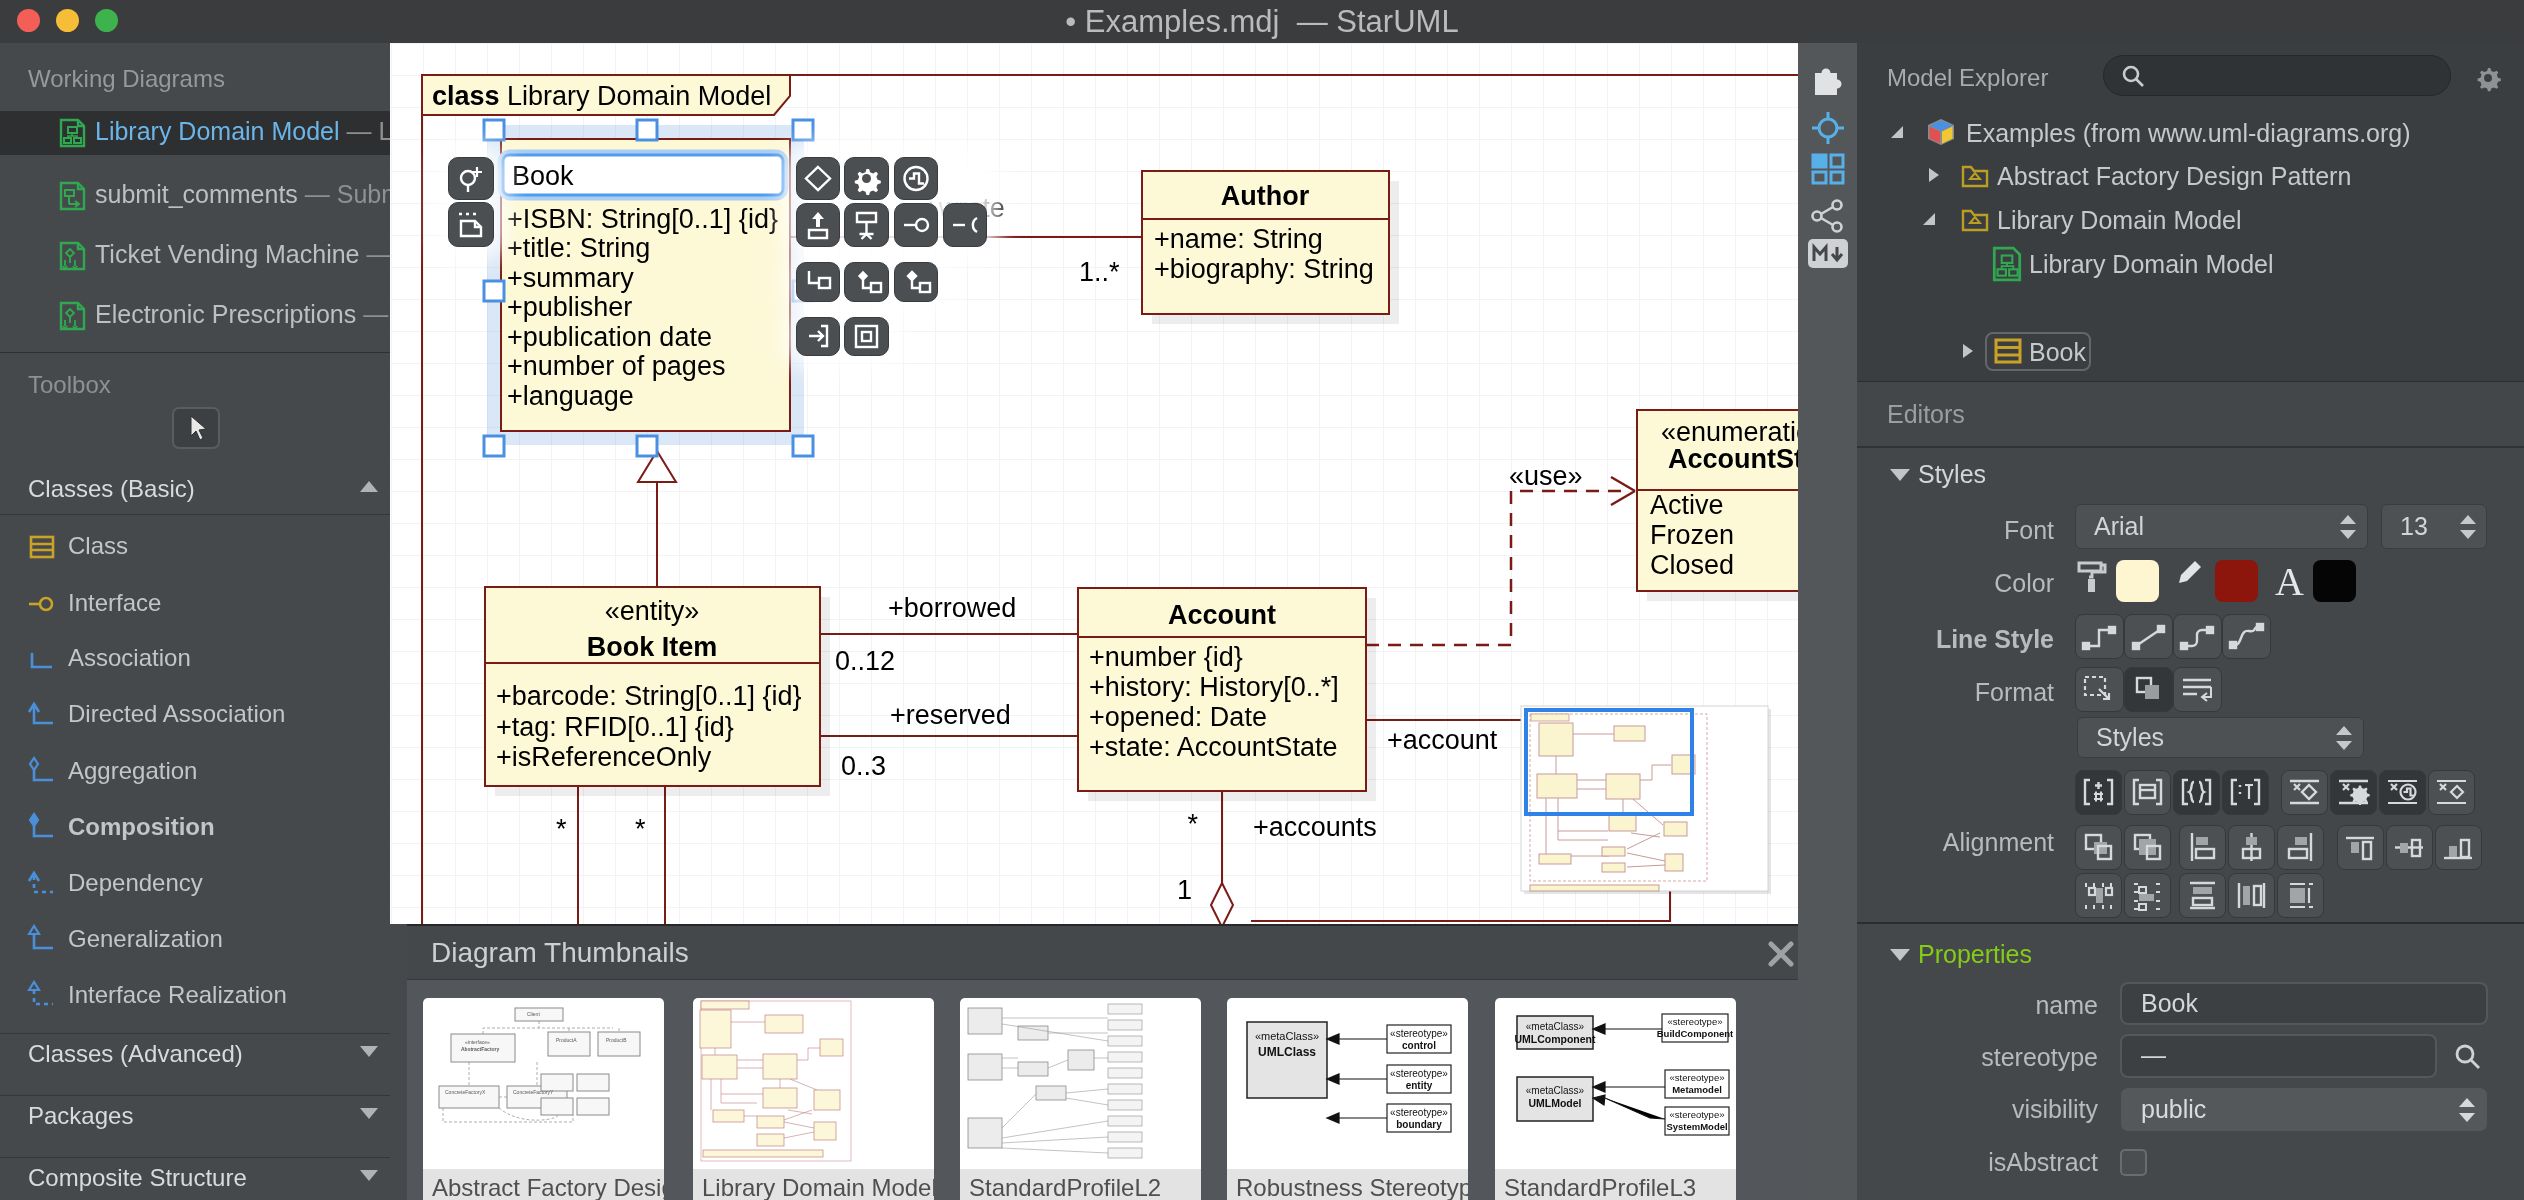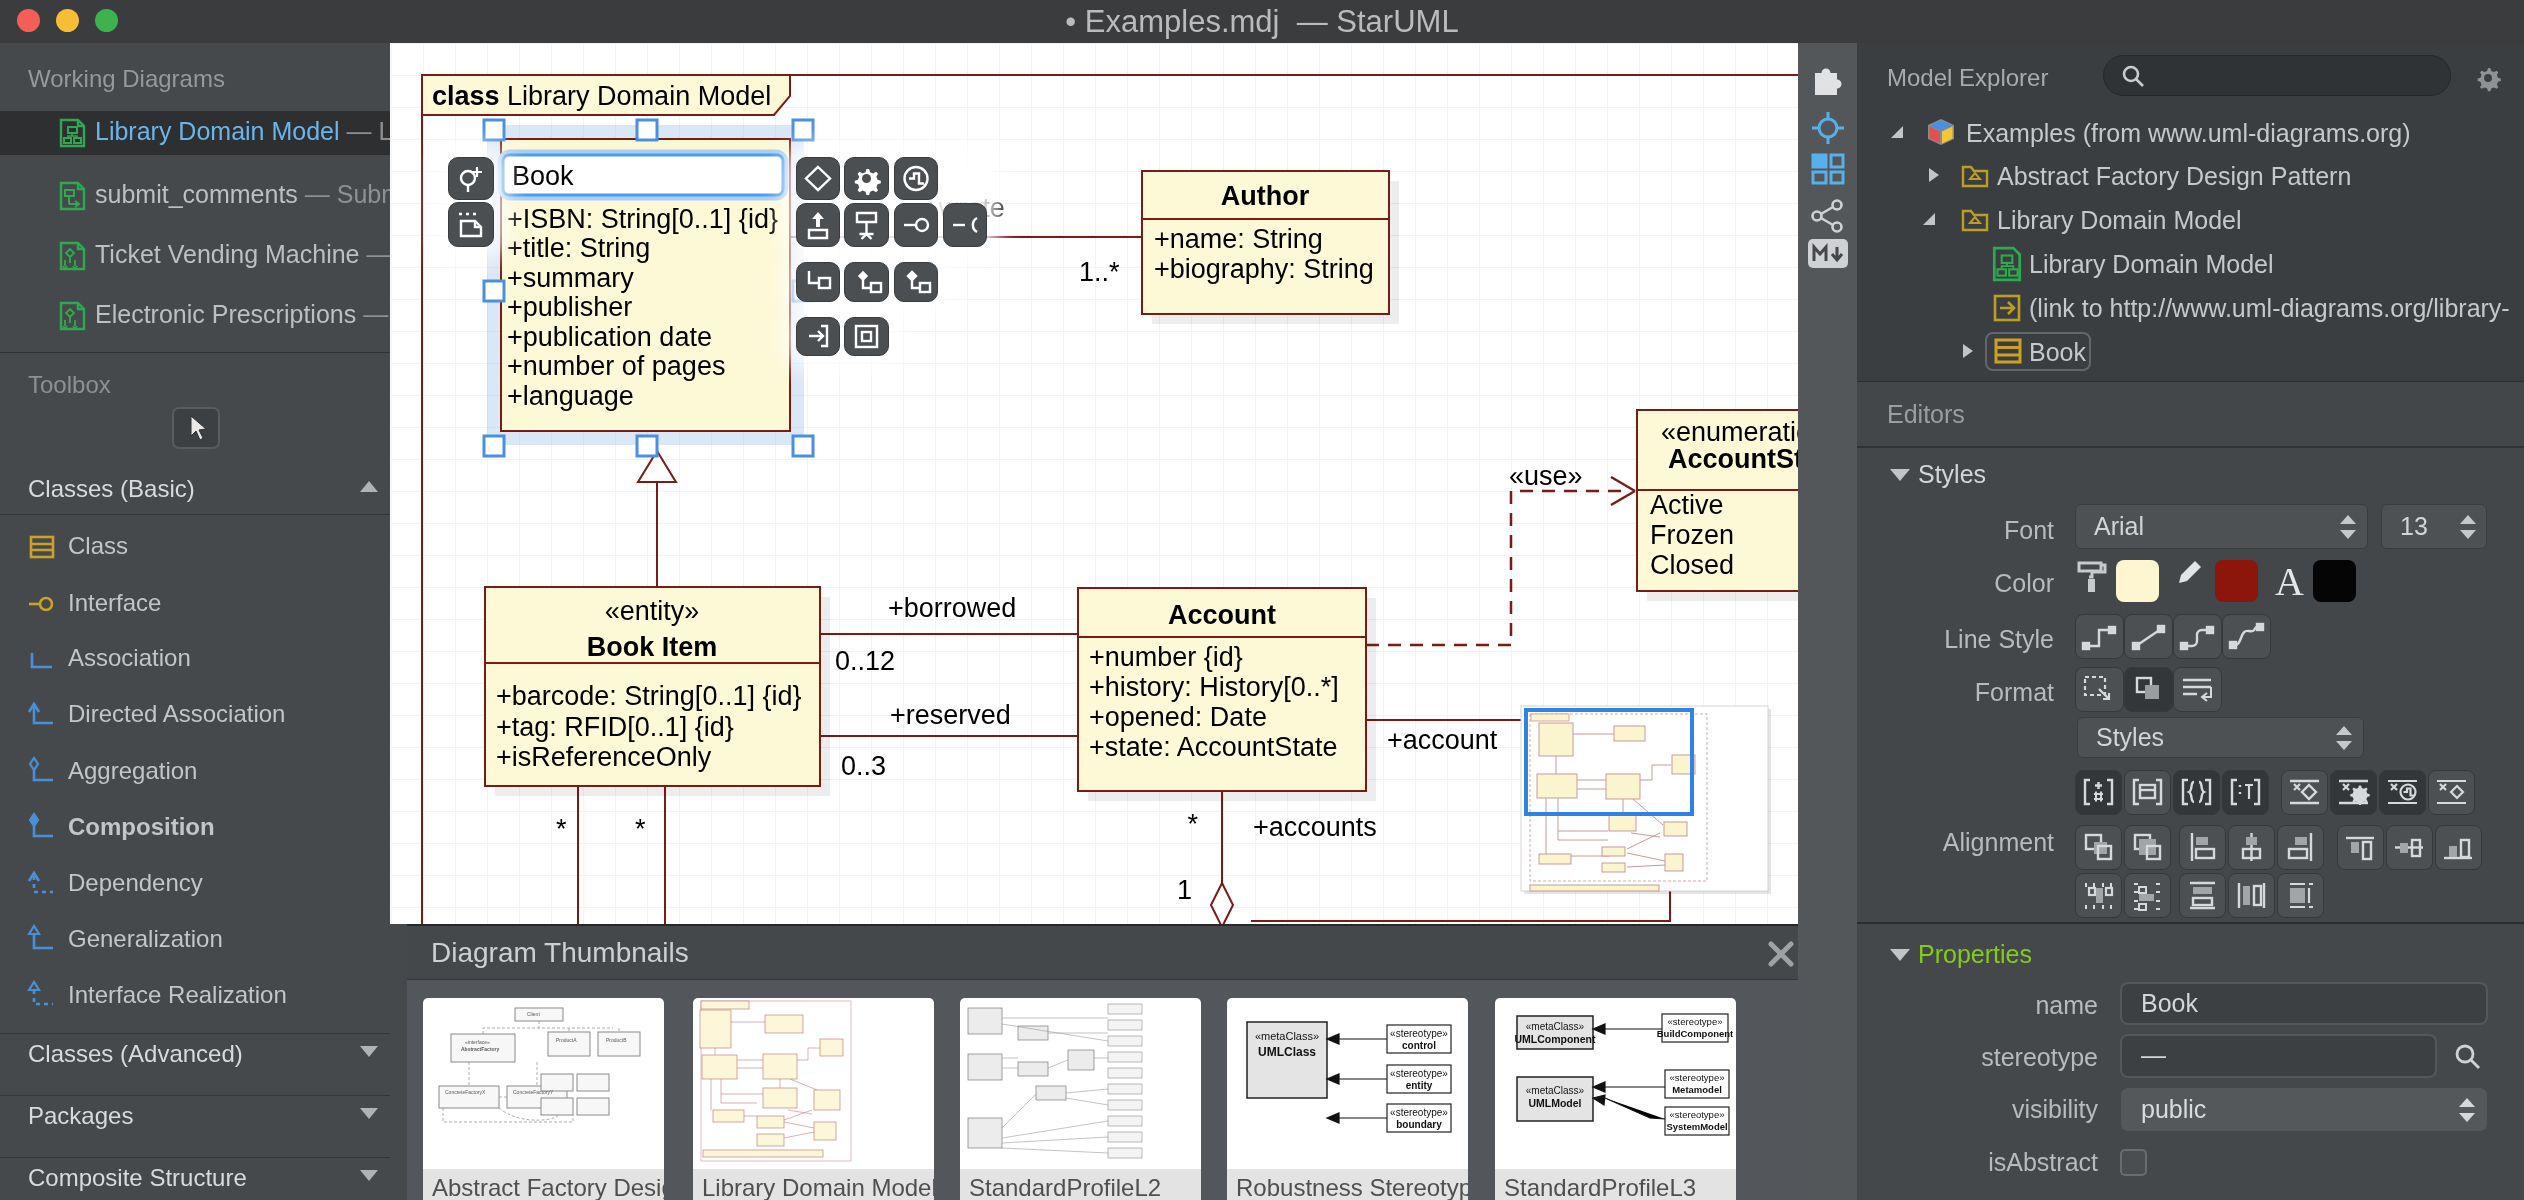--- a/index.html
+++ b/index.html
@@ -661,27 +661,20 @@
   <div class="treerow" style="top:199px;">
     <svg style="position:absolute; left:133px; top:4px;" width="34" height="36" viewBox="0 0 32 34">
         <path d="M4 2 h18 l6 6 v24 h-24 z" fill="none" stroke="#2fa84f" stroke-width="2.6"></path>
         <rect x="11" y="9" width="10" height="7" fill="none" stroke="#2fa84f" stroke-width="2"></rect>
         <rect x="7" y="22" width="8" height="6" fill="none" stroke="#2fa84f" stroke-width="2"></rect>
         <rect x="18" y="22" width="8" height="6" fill="none" stroke="#2fa84f" stroke-width="2"></rect>
         <path d="M16 16 v3 M11 22 v-3 h11 v3" fill="none" stroke="#2fa84f" stroke-width="1.8"></path>
       </svg>
     <div class="txt" style="left:172px;">Library Domain Model</div>
   </div>
-  <div class="treerow" style="top:243px;">
-    <svg style="position:absolute; left:136px; top:8px;" width="28" height="28" viewBox="0 0 28 28">
-        <rect x="2" y="2" width="24" height="24" fill="none" stroke="#bb9e22" stroke-width="2.6"></rect>
-        <path d="M7 14 h13 m-5 -6 l6 6 l-6 6" fill="none" stroke="#bb9e22" stroke-width="2.6"></path>
-      </svg>
-    <div class="txt" style="left:172px;">(link to http://www.uml-diagrams.org/library-</div>
-  </div>
   <div class="treerow" style="top:287px;">
     <div style="position:absolute; left:128px; top:2px; width:106px; height:39px; border:2px solid #63676a; border-radius:8px;"></div>
     <svg style="position:absolute; left:100px; top:11px;" width="20" height="20">
         <path d="M6 3 L16 10 L6 17 Z" fill="#c2c4c6"></path>
       </svg>
     <svg style="position:absolute; left:137px; top:8px;" width="28" height="26" viewBox="0 0 28 26">
         <rect x="2" y="2" width="24" height="22" fill="none" stroke="#c9a227" stroke-width="3"></rect>
         <path d="M2 9.5 h24 M2 17 h24" stroke="#c9a227" stroke-width="3"></path>
       </svg>
     <div class="txt" style="left:172px;">Book</div>
@@ -720,21 +713,21 @@
         </g>
       </svg>
     <div style="position:absolute; left:259px; top:178px; width:43px; height:42px; background:#fdf6d0; border-radius:8px;"></div>
     <svg style="position:absolute; left:318px; top:176px;" width="28" height="40" viewBox="0 0 28 40">
         <path d="M20 3 l6 6 -14 14 -8 2 2 -8 z" fill="#e2e4e6"></path>
       </svg>
     <div style="position:absolute; left:358px; top:178px; width:43px; height:42px; background:#8c150c; border-radius:8px;"></div>
     <div class="rp-txt" style="left:418px; top:176px; font-family:'Liberation Serif',serif; font-size:40px; color:#e4e6e8;">A</div>
     <div style="position:absolute; left:456px; top:178px; width:43px; height:42px; background:#050505; border-radius:8px;"></div>
 
-    <div class="rlabel" style="left:0; top:243px; width:197px;">Line Style</div>
+    <div class="rlabel" style="left:0; top:243px; width:197px;font-weight:bold;">Line Style</div>
     <div class="pbtn" style="left:218px; top:232px; width:49px;"><svg width="47" height="43" viewBox="0 0 47 43">
           <g stroke="#d6d8da" stroke-width="2.4" fill="none">
             <path d="M10 31 h13 v-16 h13"></path>
             <rect x="7" y="28" width="6" height="6" fill="#d6d8da"></rect>
             <rect x="33" y="12" width="6" height="6" fill="#d6d8da"></rect>
           </g>
         </svg></div>
     <div class="pbtn" style="left:267px; top:232px; width:49px;"><svg width="47" height="43" viewBox="0 0 47 43">
           <g stroke="#d6d8da" stroke-width="2.4" fill="none">
             <path d="M11 31 L36 14"></path>

